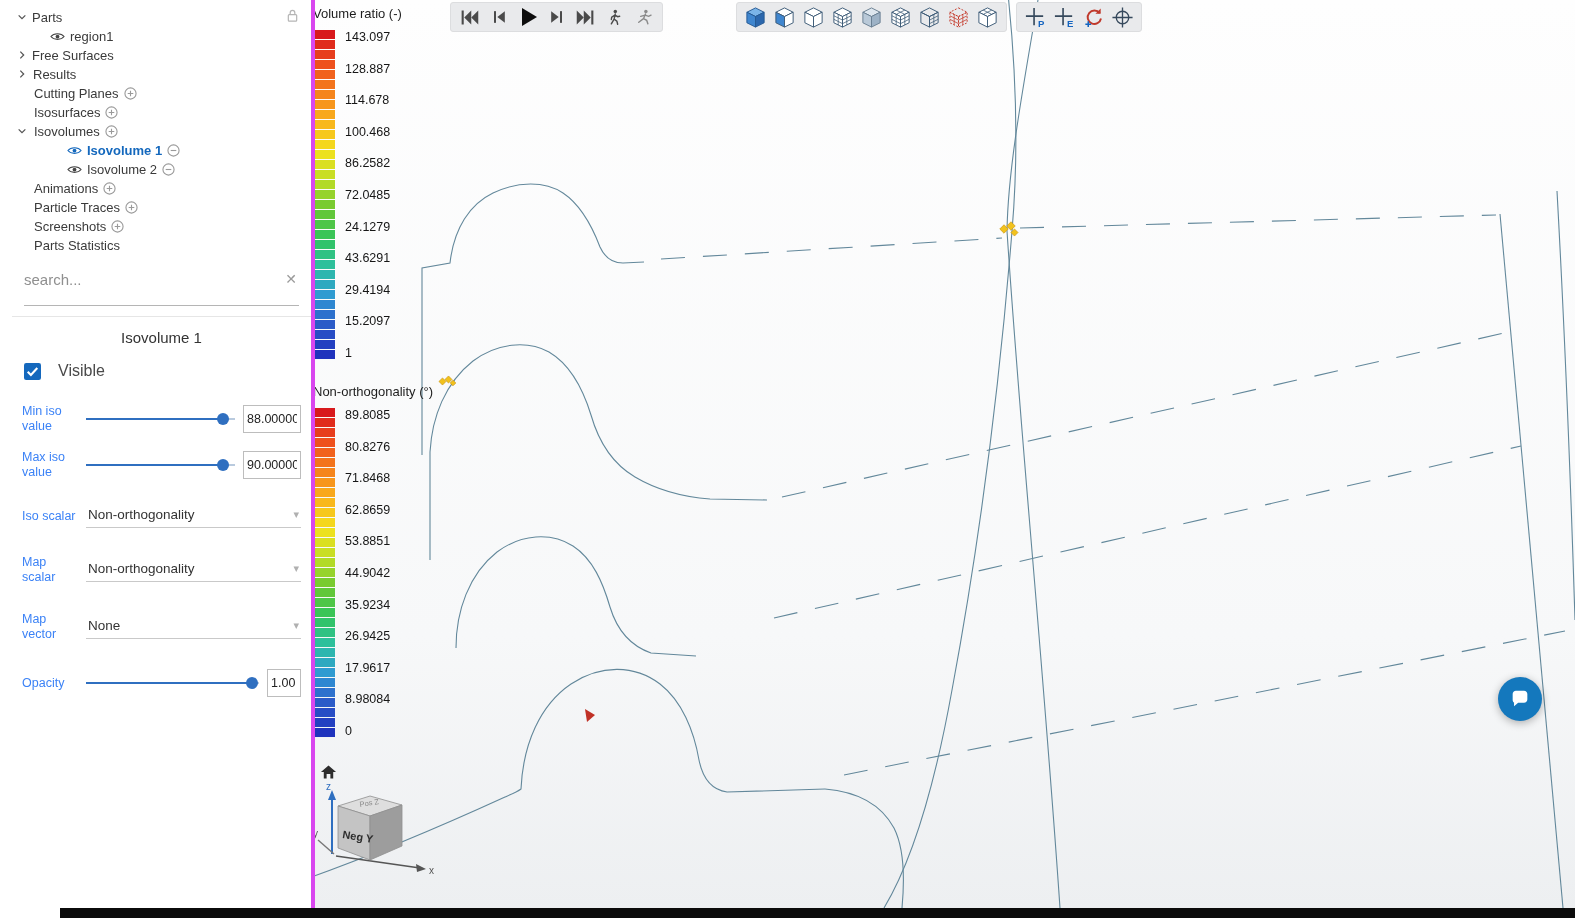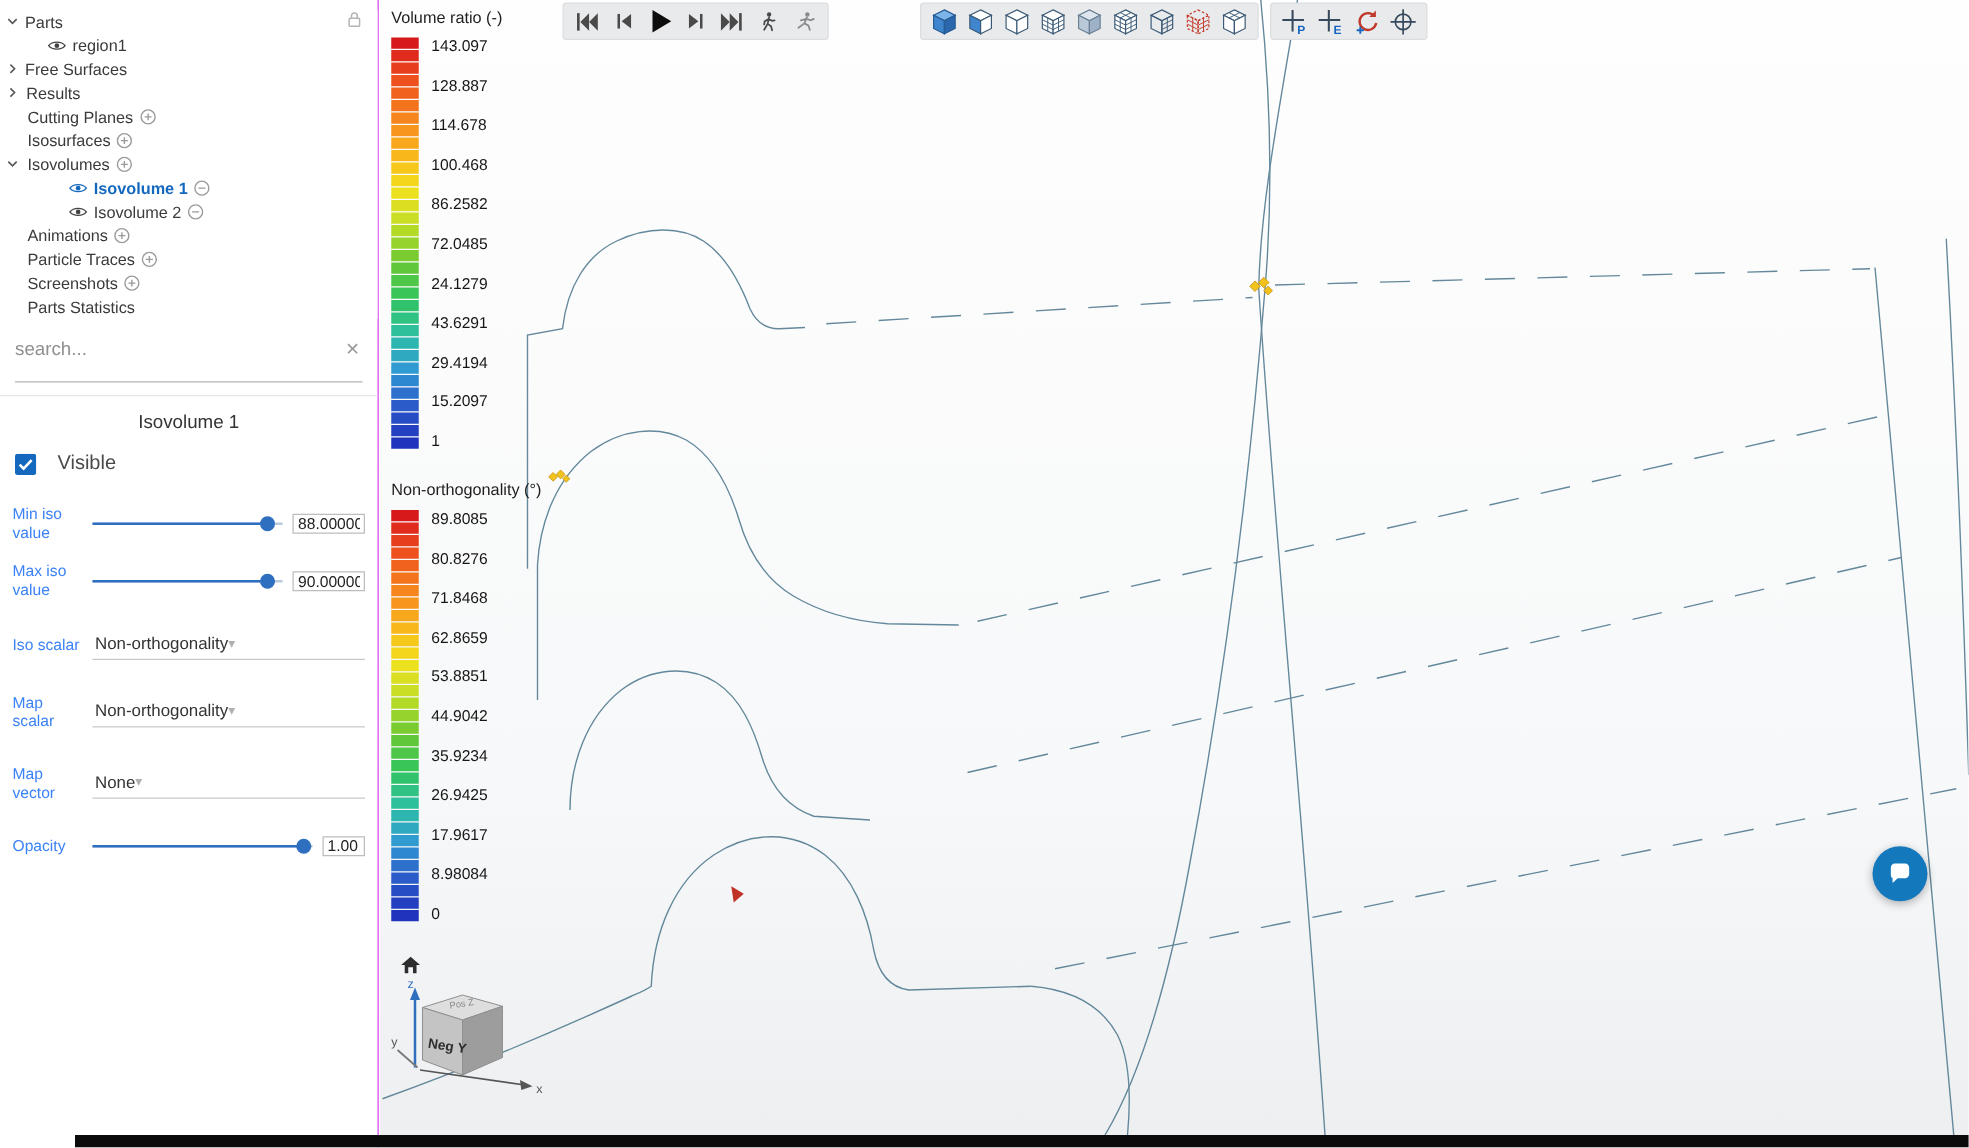--- a/index.html
+++ b/index.html
@@ -1,21 +1,21 @@
 <!DOCTYPE html>
 <html><head>
 <meta charset="utf-8">
 <style>
 *{margin:0;padding:0;box-sizing:border-box}
 html,body{width:1575px;height:918px;overflow:hidden}
 body{font-family:"Liberation Sans",sans-serif;background:#fff}
 #app{position:relative;width:1575px;height:918px;background:#fff}
 
 
-#sidebar{position:absolute;left:0;top:0;width:303px;height:918px;background:#fff;border-right:1px solid #d946ef;z-index:5}
+#sidebar{position:absolute;left:12px;top:0;width:303px;height:918px;background:#fff;border-right:4px solid #d946ef;z-index:5}
 #tree{position:relative;padding-top:8px;min-height:246px}
 #tree::before{content:'';position:absolute;left:14px;top:26px;bottom:8px;border-left:1px dotted #cfcfcf}
 .trow{position:relative;display:flex;align-items:center;gap:5px;height:19px;font-size:13px;color:#3a3a3a;cursor:pointer;white-space:nowrap;background:#fff}
 .trow .arr{position:absolute;left:5px;top:4px;display:flex}
 .trow.sel .tlabel{color:#1468bd;font-weight:bold}
 .ticon{display:flex;align-items:center}
 .eyeic{color:#444}
 .trow.sel .eyeic{color:#1468bd}
 #tree-lock{position:absolute;top:8px;right:12px;z-index:2}
 .search-row{margin:16px 12px 0;display:flex;align-items:flex-start;border-bottom:1px solid #b5b5b5;padding-bottom:17px}
@@ -26,23 +26,23 @@
 .prop-title{text-align:center;font-size:15px;color:#333;margin-bottom:16px}
 .vis-row{display:flex;align-items:center;gap:17px;margin:0 0 24px 2px}
 .vis-label{font-size:16px;color:#4a4a4a}
 .cbx{display:flex;cursor:pointer}
 .prow{display:flex;align-items:center;gap:8px;margin-bottom:16px}
 .plabel{width:56px;font-size:12.5px;color:#3b82f6;line-height:1.2}
 .slider{position:relative;flex:1;height:16px;cursor:pointer}
 .slider .track{position:absolute;left:0;right:0;top:7px;height:2px;background:#b9cade}
 .slider .fill{position:absolute;left:0;top:7px;height:2px;background:#2f6fc0}
 .slider .knob{position:absolute;top:2px;width:12px;height:12px;border-radius:50%;background:#2f6fc0}
-.pval{width:58px;height:16px;border:1px solid #bdbdbd;font-size:12.5px;color:#222;padding:1px 3px;font-family:inherit}
+.pval{width:58px;height:28px;border:1px solid #bdbdbd;font-size:12.5px;color:#222;padding:1px 3px;font-family:inherit}
 .pval.small{width:34px}
-.ddl{flex:1;display:flex;justify-content:flex-start;align-items:center;border-bottom:1px solid #c9c9c9;padding:3px 2px 5px;font-size:13.5px;color:#333;cursor:pointer}
+.ddl{flex:1;display:flex;justify-content:space-between;align-items:center;border-bottom:1px solid #c9c9c9;padding:3px 2px 5px;font-size:13.5px;color:#333;cursor:pointer}
 .dd-arrow{color:#b0b0b0;font-size:11px}
 .dd-row{margin-bottom:27px}
 
 
 #viewport{position:absolute;left:304px;top:0;width:1271px;height:908px;background:linear-gradient(180deg,#fefefe 0%,#f7f8f9 70%,#edeff1 100%);overflow:hidden}
 #wire{position:absolute;left:0;top:0;z-index:1}
 .legend{position:absolute;left:9px;z-index:3}
 #legend-vr{top:6px}
 #legend-no{top:384px}
 .legend-title{font-size:13px;color:#1d1d1d;margin-bottom:9px}

